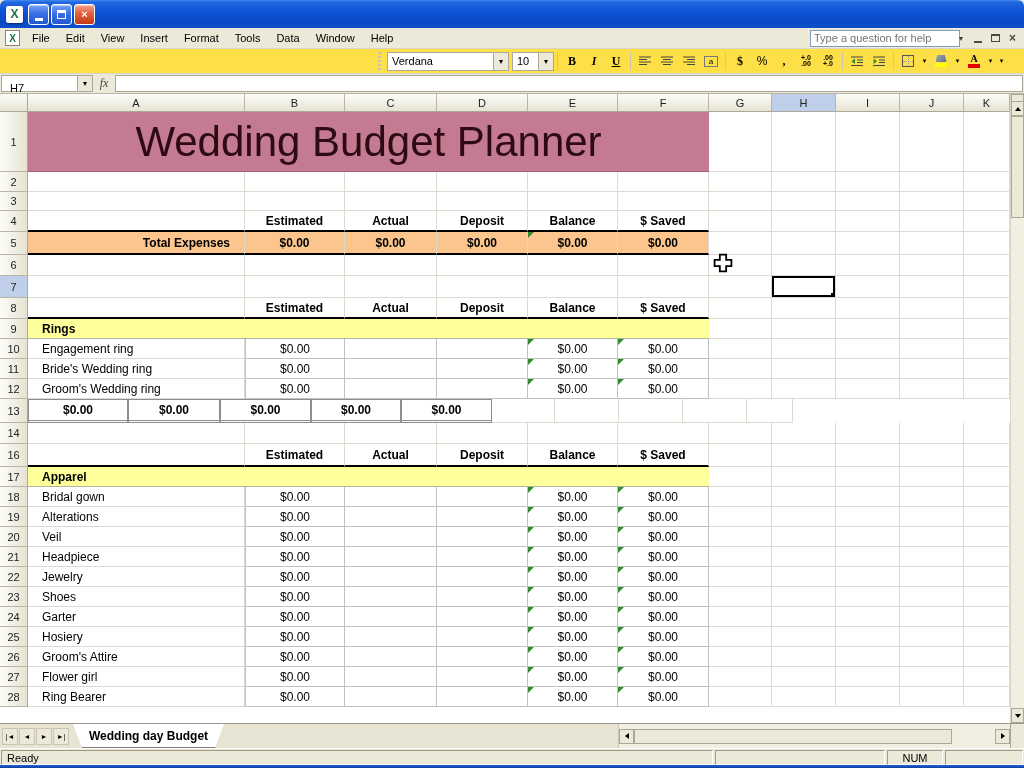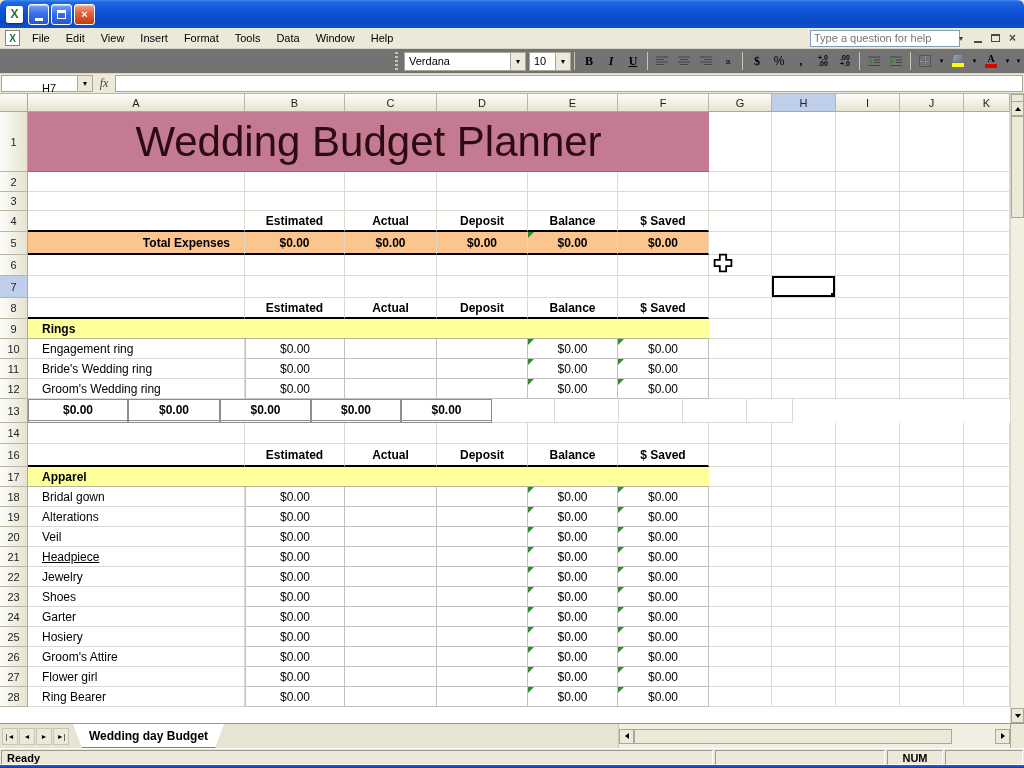--- a/index.html
+++ b/index.html
@@ -31,21 +31,21 @@
   .menubar .spacer { flex:1; }
   .qbox { width:150px; height:17px; background:#fff; border:1px solid #7F9DB9; display:flex; align-items:center; }
   .qbox input { flex:1; border:none; outline:none; font-size:11px; color:#808080; padding:0 3px; font-family:"Liberation Sans",sans-serif; background:transparent; }
   .qdrop { width:15px; height:15px; display:flex; align-items:center; justify-content:center; font-size:8px; color:#404040; }
   .doc-ctrls { display:flex; align-items:center; gap:9px; margin:0 8px 0 14px; color:#4a4a4a; }
   .dc-min { width:8px; height:2px; background:#4a4a4a; margin-top:8px; }
   .dc-restore { width:9px; height:8px; border:1px solid #4a4a4a; border-top:2px solid #4a4a4a; }
   .dc-close { font-size:12px; font-weight:bold; line-height:10px; }
 
   
-  .toolbar { height:25px; display:flex; align-items:center; background:#737373; border-bottom:1px solid #D8D4C8;justify-content:flex-end; }
+  .toolbar { height:25px; display:flex; align-items:center; background:#fde047; border-bottom:1px solid #D8D4C8; }
   .tb-spacer { width:378px; height:100%; }
   .grip { width:7px; height:18px; margin-right:2px;
     background:repeating-linear-gradient(180deg,#C9C5B2 0 2px,transparent 2px 4px); width:3px; }
   .combo { height:19px; background:#fff; border:1px solid #ACA899; display:flex; align-items:center; font-size:11px; }
   .combo .val { flex:1; padding:0 4px; white-space:nowrap; overflow:hidden; }
   .drop { width:15px; height:100%; display:flex; align-items:center; justify-content:center; font-size:8px; color:#000;
     background:#ECE9D8; border-left:1px solid #ACA899; }
   .font-combo { width:122px; margin-left:4px; }
   .size-combo { width:42px; margin-left:3px; }
   .tb-sep { width:1px; height:18px; background:#C9C5B2; margin:0 3px; }
@@ -63,21 +63,21 @@
   .bucket { width:11px; height:7px; background:linear-gradient(135deg,#9aa7b8,#5f6e80); clip-path:polygon(15% 0,85% 0,100% 100%,0 100%); }
   .color-bar { width:12px; height:4px; margin-top:1px; }
   .fill-bar { background:#FFFF00; }
   .font-bar { background:#E00000; }
   .fc-letter { font-size:10px; font-weight:bold; line-height:9px; font-family:"Liberation Serif",serif; }
   .mini-drop { width:11px; height:21px; display:flex; align-items:center; justify-content:center; font-size:7px; }
 
   
   .formulabar { height:20px; display:flex; align-items:stretch; background:#ECE9D8; border-bottom:1px solid #B9B5A5; }
   .namebox { width:92px; background:#fff; border:1px solid #ACA899; display:flex; align-items:center; margin:1px 0 1px 1px; }
-  .namebox .val { flex:1; font-size:11px; padding-left:40px;margin-top:8px; }
+  .namebox .val { flex:1; font-size:11px; padding-left:8px;margin-top:8px; }
   .nb-drop { width:15px; align-self:stretch; background:#ECE9D8; border-left:1px solid #ACA899; display:flex; align-items:center; justify-content:center; font-size:8px; }
   .fb-mid { width:22px; display:flex; align-items:center; justify-content:center; }
   .fx { font-family:"Liberation Serif",serif; font-style:italic; font-size:12px; color:#444; }
   .formula-input { flex:1; background:#fff; border:1px solid #ACA899; margin:1px 1px 1px 0; font-size:11px; outline:none; font-family:"Liberation Sans",sans-serif; }
 
   
   .grid-wrap { display:flex; height:629px; background:#fff; }
   .grid-main { width:1010px; overflow:hidden; }
   .col-headers { display:flex; height:18px; }
   .corner-cell { width:28px; flex-shrink:0; background:linear-gradient(180deg,#FDFDF9,#E6E3D2); border-right:1px solid #ACA899; border-bottom:1px solid #ACA899; }
@@ -125,21 +125,21 @@
     clip-path:polygon(0 0,100% 0,calc(100% - 9px) 100%,9px 100%); margin-left:2px; border-bottom:1px solid #808080; }
   .tab-fill { flex:1; }
   .hscroll { width:392px; display:flex; align-items:center; background:#F1EFE2; border-left:1px solid #C9C5B2; }
   .hscroll .sbtn { width:15px; height:15px; flex-shrink:0; }
   .htrack { flex:1; height:15px; position:relative; }
   .hthumb { position:absolute; left:0; top:0; bottom:0; width:318px; background:#ECE9D8; border:1px solid #ACA899; }
   .tab-corner { width:14px; background:#ECE9D8; border-left:1px solid #ACA899; }
 
   
   .statusbar { height:17px; display:flex; background:#ECE9D8; border-top:1px solid #fff; font-size:11px; color:#000; }
-  .spanel { border:1px solid; border-color:#9D9A87 #FFF #FFF #9D9A87; margin:1px 1px 0 1px; display:flex; align-items:center; padding:0 5px;font-weight:bold; }
+  .spanel { border:1px solid; border-color:#9D9A87 #FFF #FFF #9D9A87; margin:1px 1px 0 1px; display:flex; align-items:center; padding:0 5px; }
   .spanel.grow { flex:1; }
   .spanel.p-mid { width:170px; }
   .spanel.p-num { width:56px; justify-content:center; }
   .spanel.p-end { width:78px; }
   .bottom-edge { height:3px; background:linear-gradient(180deg,#2663E0,#0A3E9E); }
 
   
   .cell-cursor { position:absolute; left:713px; top:253px; z-index:9; pointer-events:none; }
 </style>
 </head>
@@ -579,21 +579,21 @@
             <div class="cell ctr boxed" style="width: 90px;">$0.00<span class="tri"></span></div>
             <div class="cell ctr boxed" style="width: 91px;">$0.00<span class="tri"></span></div>
             <div class="cell " style="width: 63px;"></div>
             <div class="cell " style="width: 64px;"></div>
             <div class="cell " style="width: 64px;"></div>
             <div class="cell " style="width: 64px;"></div>
             <div class="cell " style="width: 46px;"></div>
           </div>
           <div class="grid-row" style="height: 20px;">
             <div class="row-h">21</div>
-            <div class="cell lbl" style="width: 217px; text-decoration: underline;">Headpiece</div>
+            <div class="cell lbl" style="width: 217px;">Headpiece</div>
             <div class="cell ctr boxed boxl" style="width: 100px;">$0.00</div>
             <div class="cell boxed" style="width: 92px;"></div>
             <div class="cell boxed" style="width: 91px;"></div>
             <div class="cell ctr boxed" style="width: 90px;">$0.00<span class="tri"></span></div>
             <div class="cell ctr boxed" style="width: 91px;">$0.00<span class="tri"></span></div>
             <div class="cell " style="width: 63px;"></div>
             <div class="cell " style="width: 64px;"></div>
             <div class="cell " style="width: 64px;"></div>
             <div class="cell " style="width: 64px;"></div>
             <div class="cell " style="width: 46px;"></div>

